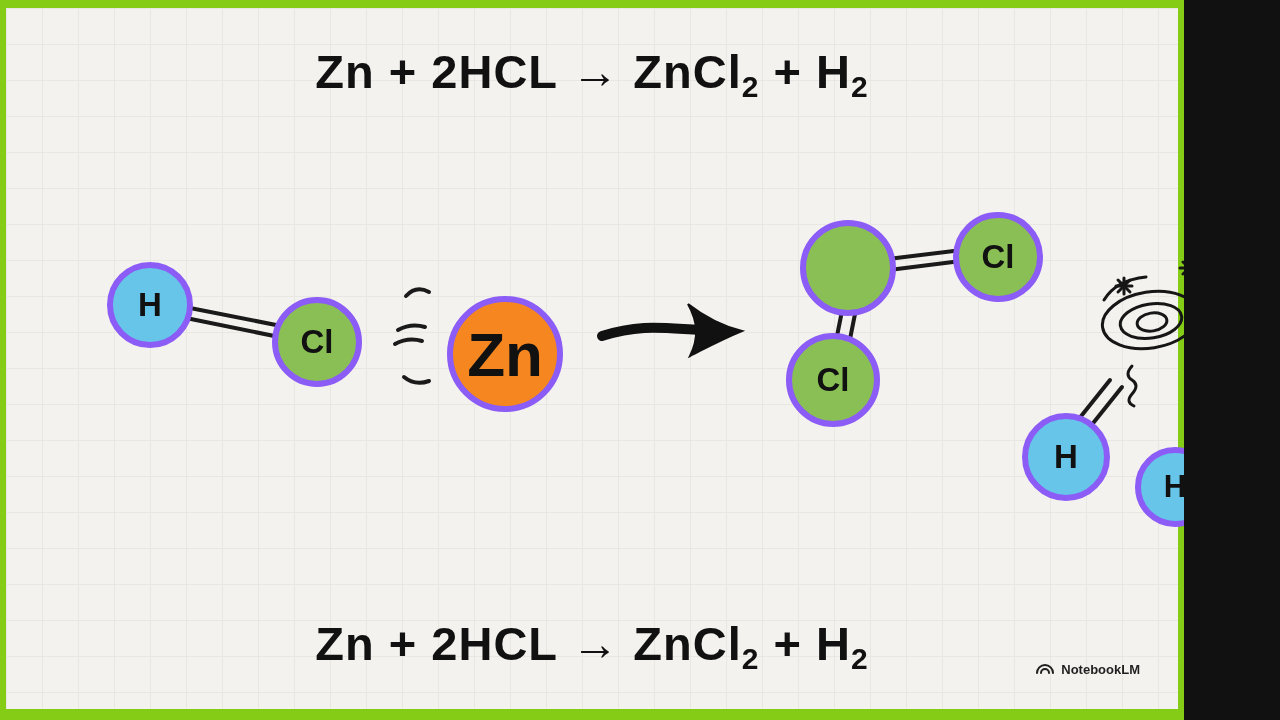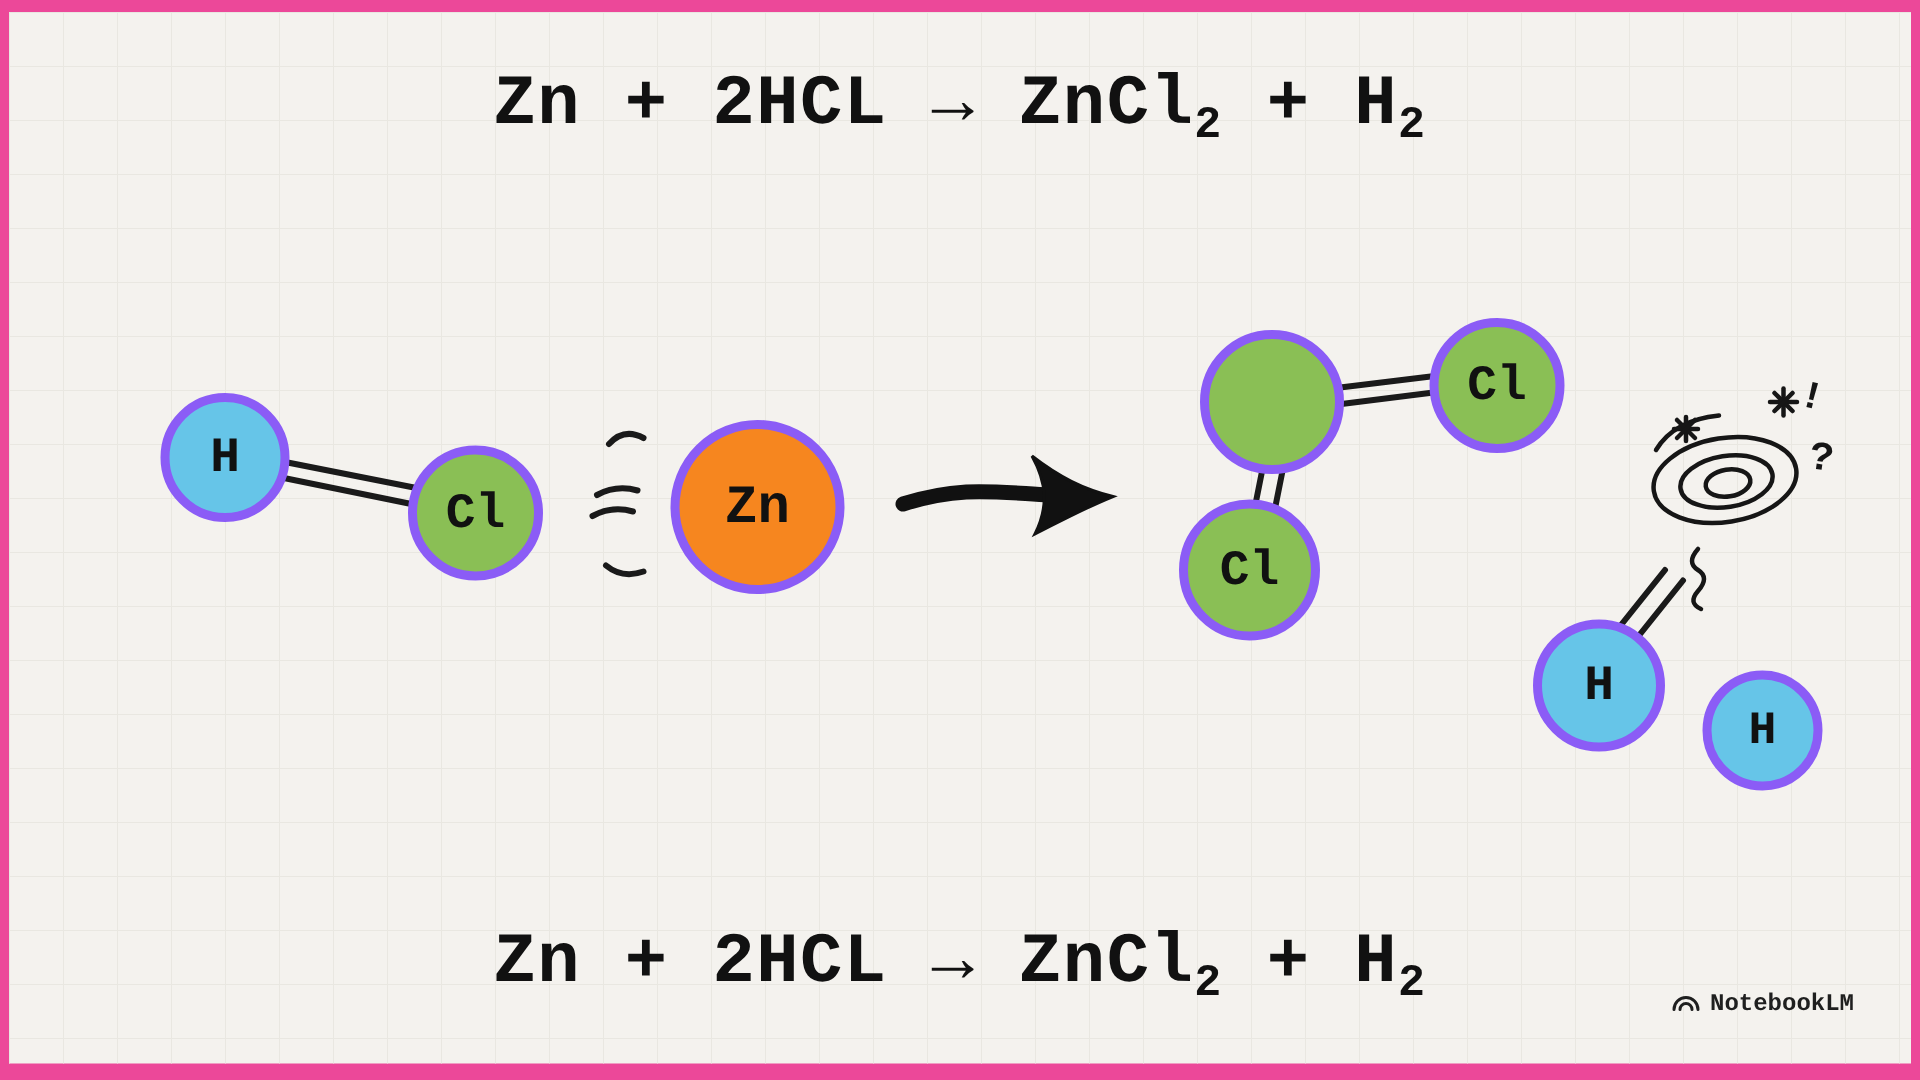--- a/index.html
+++ b/index.html
@@ -1,18 +1,18 @@
 <!DOCTYPE html>
 <html><head>
 <meta charset="utf-8">
 <style>
   html,body { margin:0; padding:0; background:#111; }
   .frame {
-    position:relative; width:1280px; height:720px; background:#ec4899;
-    overflow:hidden; font-family:Liberation Mono, monospace;
+    position:relative; width:1184px; height:720px; background:#84cc16;
+    overflow:hidden; font-family:Liberation Sans, sans-serif;
   }
   .board {
     position:absolute; left:6px; right:6px; top:8px; bottom:11px;
     background-color:#f4f2ee;
     background-image:
       linear-gradient(#e9e7e1 1px, transparent 1px),
       linear-gradient(90deg, #e9e7e1 1px, transparent 1px);
     background-size:36px 36px;
   }
   .overlay {
@@ -38,21 +38,21 @@
     font-weight:700;
   }
   .eq-top    { top:44px; }
   .eq-bottom { top:616px; }
   .doodle-mark {
     position:absolute; font-weight:700; color:#161616;
   }
   .watermark {
     position:absolute; top:660px; right:44px;
     display:flex; align-items:center; gap:5px;
-    font-size:16px; font-weight:700; color:#1f1f1f;
+    font-size:13px; font-weight:700; color:#1f1f1f;
   }
 </style>
 </head>
 <body>
 
 <div class="frame">
   <div class="board"></div>
 
   <svg class="overlay" viewBox="0 0 1280 720">
     <g stroke="#1a1a1a" stroke-width="4" stroke-linecap="round" fill="none">
@@ -116,21 +116,21 @@
   </svg>
 
   <div class="equation eq-top"><span>Zn + 2HCL → ZnCl</span><span class="sub">2</span><span> + H</span><span class="sub">2</span></div>
 
   <div class="atom blue" style="left:107px; top:262px; width:86px; height:86px; font-size:33px;">
     <span>H</span>
   </div>
   <div class="atom green" style="left:272px; top:297px; width:90px; height:90px; font-size:33px;">
     <span>Cl</span>
   </div>
-  <div class="atom orange" style="left:447px; top:280px; width:116px; height:116px; font-size:36px;">
+  <div class="atom orange" style="left:447px; top:296px; width:116px; height:116px; font-size:62px;">
     <span>Zn</span>
   </div>
 
   <div class="atom green" style="left:800px; top:220px; width:96px; height:96px; font-size:33px;"></div>
   <div class="atom green" style="left:953px; top:212px; width:90px; height:90px; font-size:33px;">
     <span>Cl</span>
   </div>
   <div class="atom green" style="left:786px; top:333px; width:94px; height:94px; font-size:33px;">
     <span>Cl</span>
   </div>

